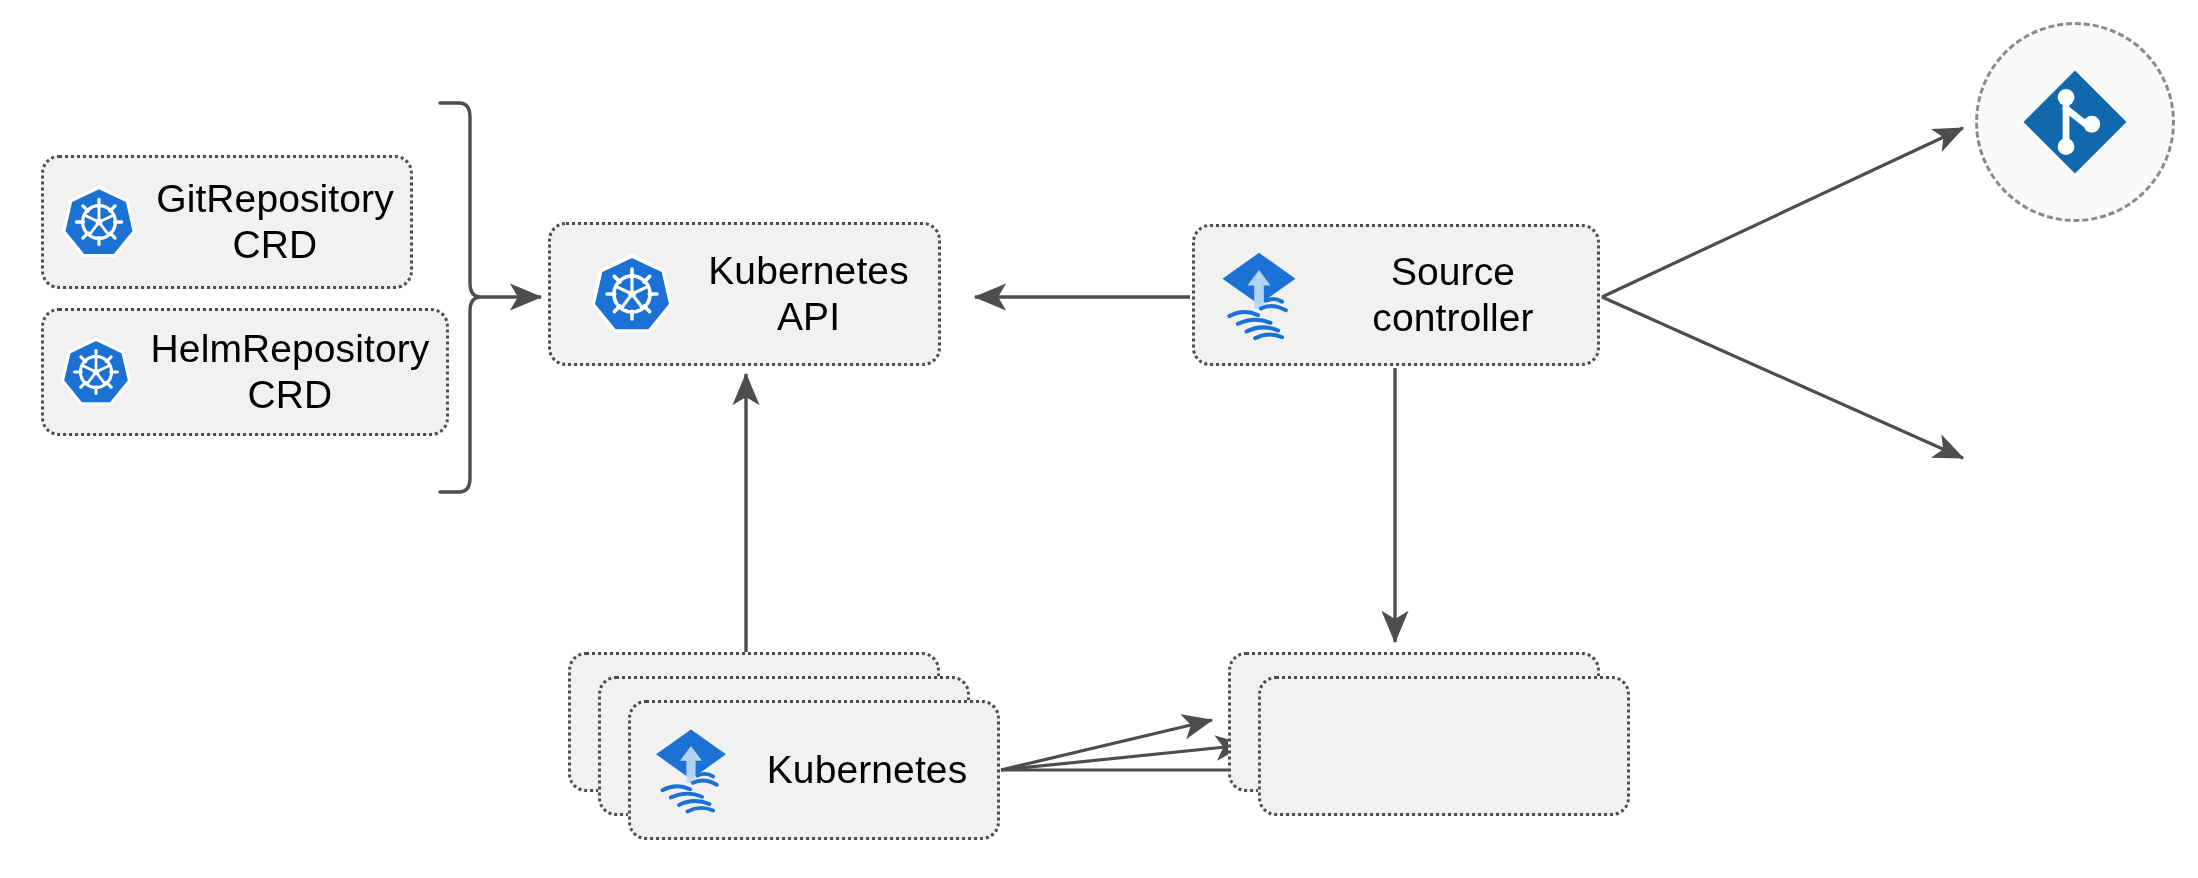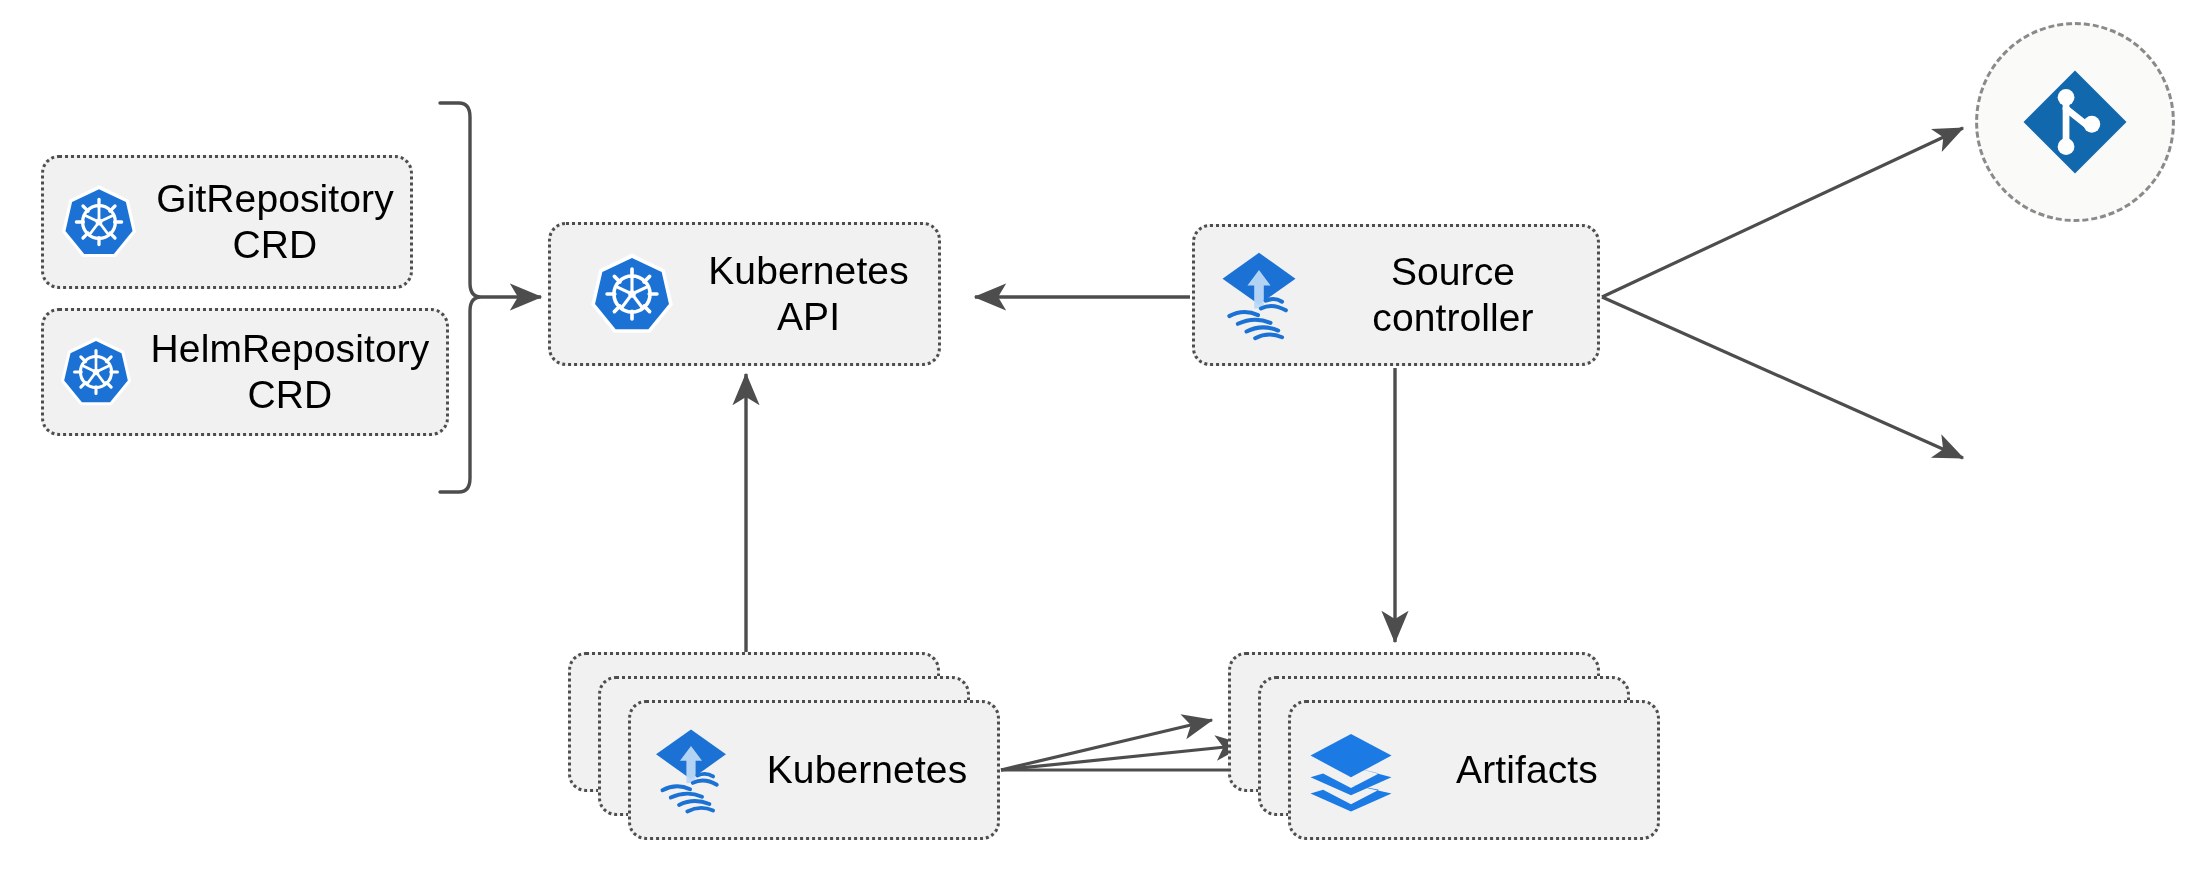--- a/index.html
+++ b/index.html
@@ -257,33 +257,20 @@
             <path d="M57,56 Q66,52 74,57"></path>
           </g>
         </svg>
       </span>
       <span class="node-label">Kubernetes</span>
     </div>
   </div>
 
   <div class="node ghost" style="left:1228px; top:652px; width:372px; height:140px;"></div>
   <div class="node ghost" style="left:1258px; top:676px; width:372px; height:140px;"></div>
-  <div class="node" style="left:1288px; top:700px; width:372px; height:140px;">
-    <div class="node-inner">
-      <span class="node-icon" style="width:120px;">
-        <svg class="layers-logo" width="90" height="90" viewBox="0 0 100 100" xmlns="http://www.w3.org/2000/svg">
-          <polygon points="50,10 95,34 50,58 5,34" fill="#1b7ae4"></polygon>
-          <polygon points="50,44 68,54 50,64 32,54" fill="#ffffff" opacity="0"></polygon>
-          <polygon points="50,46 95,58 50,78 5,58 19,54 50,70 81,54" fill="#1b7ae4"></polygon>
-          <polygon points="50,66 95,76 50,96 5,76 19,72 50,88 81,72" fill="#1b7ae4"></polygon>
-        </svg>
-      </span>
-      <span class="node-label">Artifacts</span>
-    </div>
-  </div>
 
   <div class="bubble" style="left:1975px; top:22px; width:200px; height:200px;">
     <span>
       <svg class="git-logo" width="112" height="112" viewBox="0 0 100 100" xmlns="http://www.w3.org/2000/svg">
         <polygon points="50,4 96,50 50,96 4,50" fill="#1168ad"></polygon>
         <g stroke="#ffffff" stroke-width="6" fill="none" stroke-linecap="round">
           <line x1="42" y1="30" x2="42" y2="70"></line>
           <path d="M42,38 L62,54"></path>
         </g>
         <circle cx="42" cy="28" r="7.5" fill="#ffffff"></circle>

